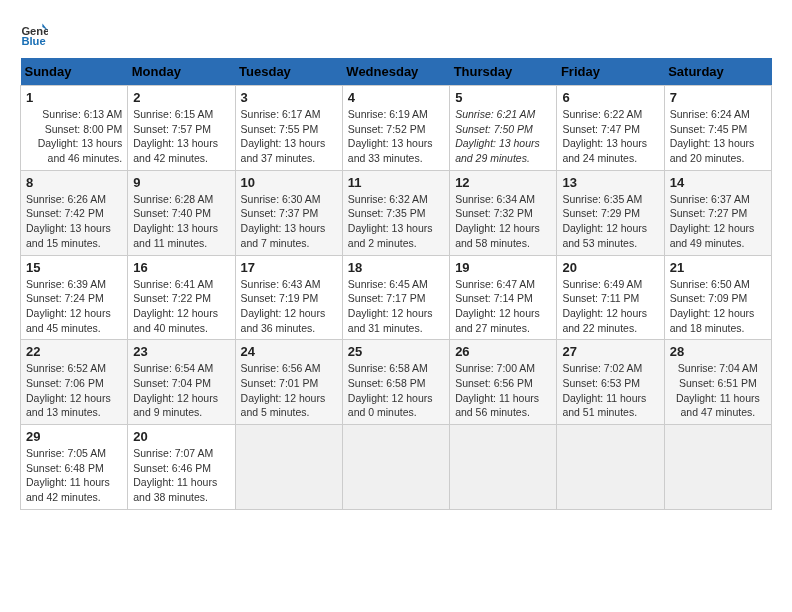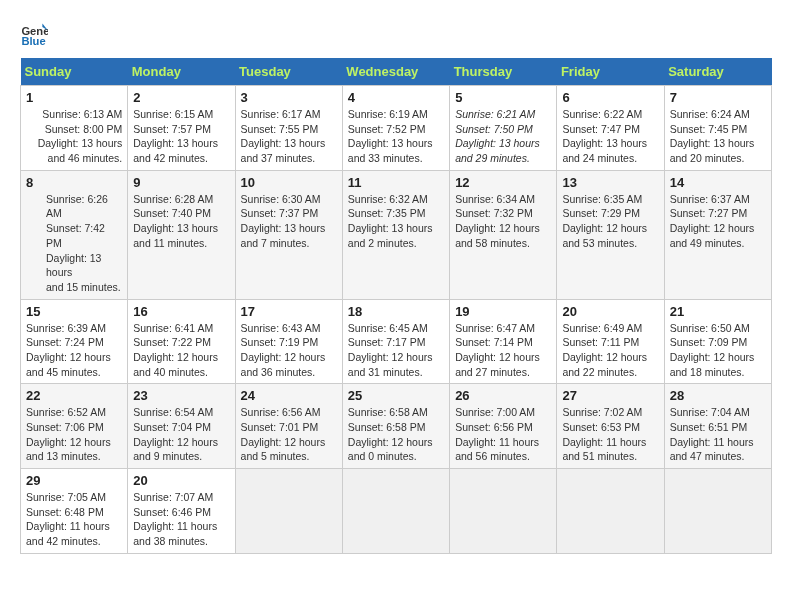--- a/index.html
+++ b/index.html
@@ -37,21 +37,21 @@
       font-size: 14px;
       color: #555;
     }
     table {
       width: 100%;
       border-collapse: collapse;
       font-size: 11px;
     }
     thead th {
       background: #2a6db5;
-      color: #bef264;
+      color: #000000;
       padding: 6px 4px;
       text-align: left;
       font-size: 13px;
       font-weight: bold;
     }
     tbody td {
       border: 1px solid #ccc;
       vertical-align: top;
       padding: 4px 5px;
       min-height: 70px;
@@ -156,21 +156,21 @@
           <div class="day-num">7</div>
           <div class="day-info" style="white-space: pre-line;">Sunrise: 6:24 AM
 Sunset: 7:45 PM
 Daylight: 13 hours
 and 20 minutes.</div>
         </td>
       </tr>
       <tr>
         <td>
           <div class="day-num">8</div>
-          <div class="day-info" style="white-space: pre-line; margin-left: 20px;">Sunrise: 6:26 AM
+          <div class="day-info" style="white-space: pre-line;">Sunrise: 6:26 AM
 Sunset: 7:42 PM
 Daylight: 13 hours
 and 15 minutes.</div>
         </td>
         <td>
           <div class="day-num">9</div>
           <div class="day-info" style="white-space: pre-line;">Sunrise: 6:28 AM
 Sunset: 7:40 PM
 Daylight: 13 hours
 and 11 minutes.</div>
@@ -300,21 +300,21 @@
         </td>
         <td>
           <div class="day-num">27</div>
           <div class="day-info" style="white-space: pre-line;">Sunrise: 7:02 AM
 Sunset: 6:53 PM
 Daylight: 11 hours
 and 51 minutes.</div>
         </td>
         <td>
           <div class="day-num">28</div>
-          <div class="day-info" style="white-space: pre-line;">Sunrise: 7:04 AM
+          <div class="day-info" style="white-space: pre-line; text-align: center;">Sunrise: 7:04 AM
 Sunset: 6:51 PM
 Daylight: 11 hours
 and 47 minutes.</div>
         </td>
       </tr>
       <tr>
         <td>
           <div class="day-num">29</div>
           <div class="day-info" style="white-space: pre-line;">Sunrise: 7:05 AM
 Sunset: 6:48 PM

